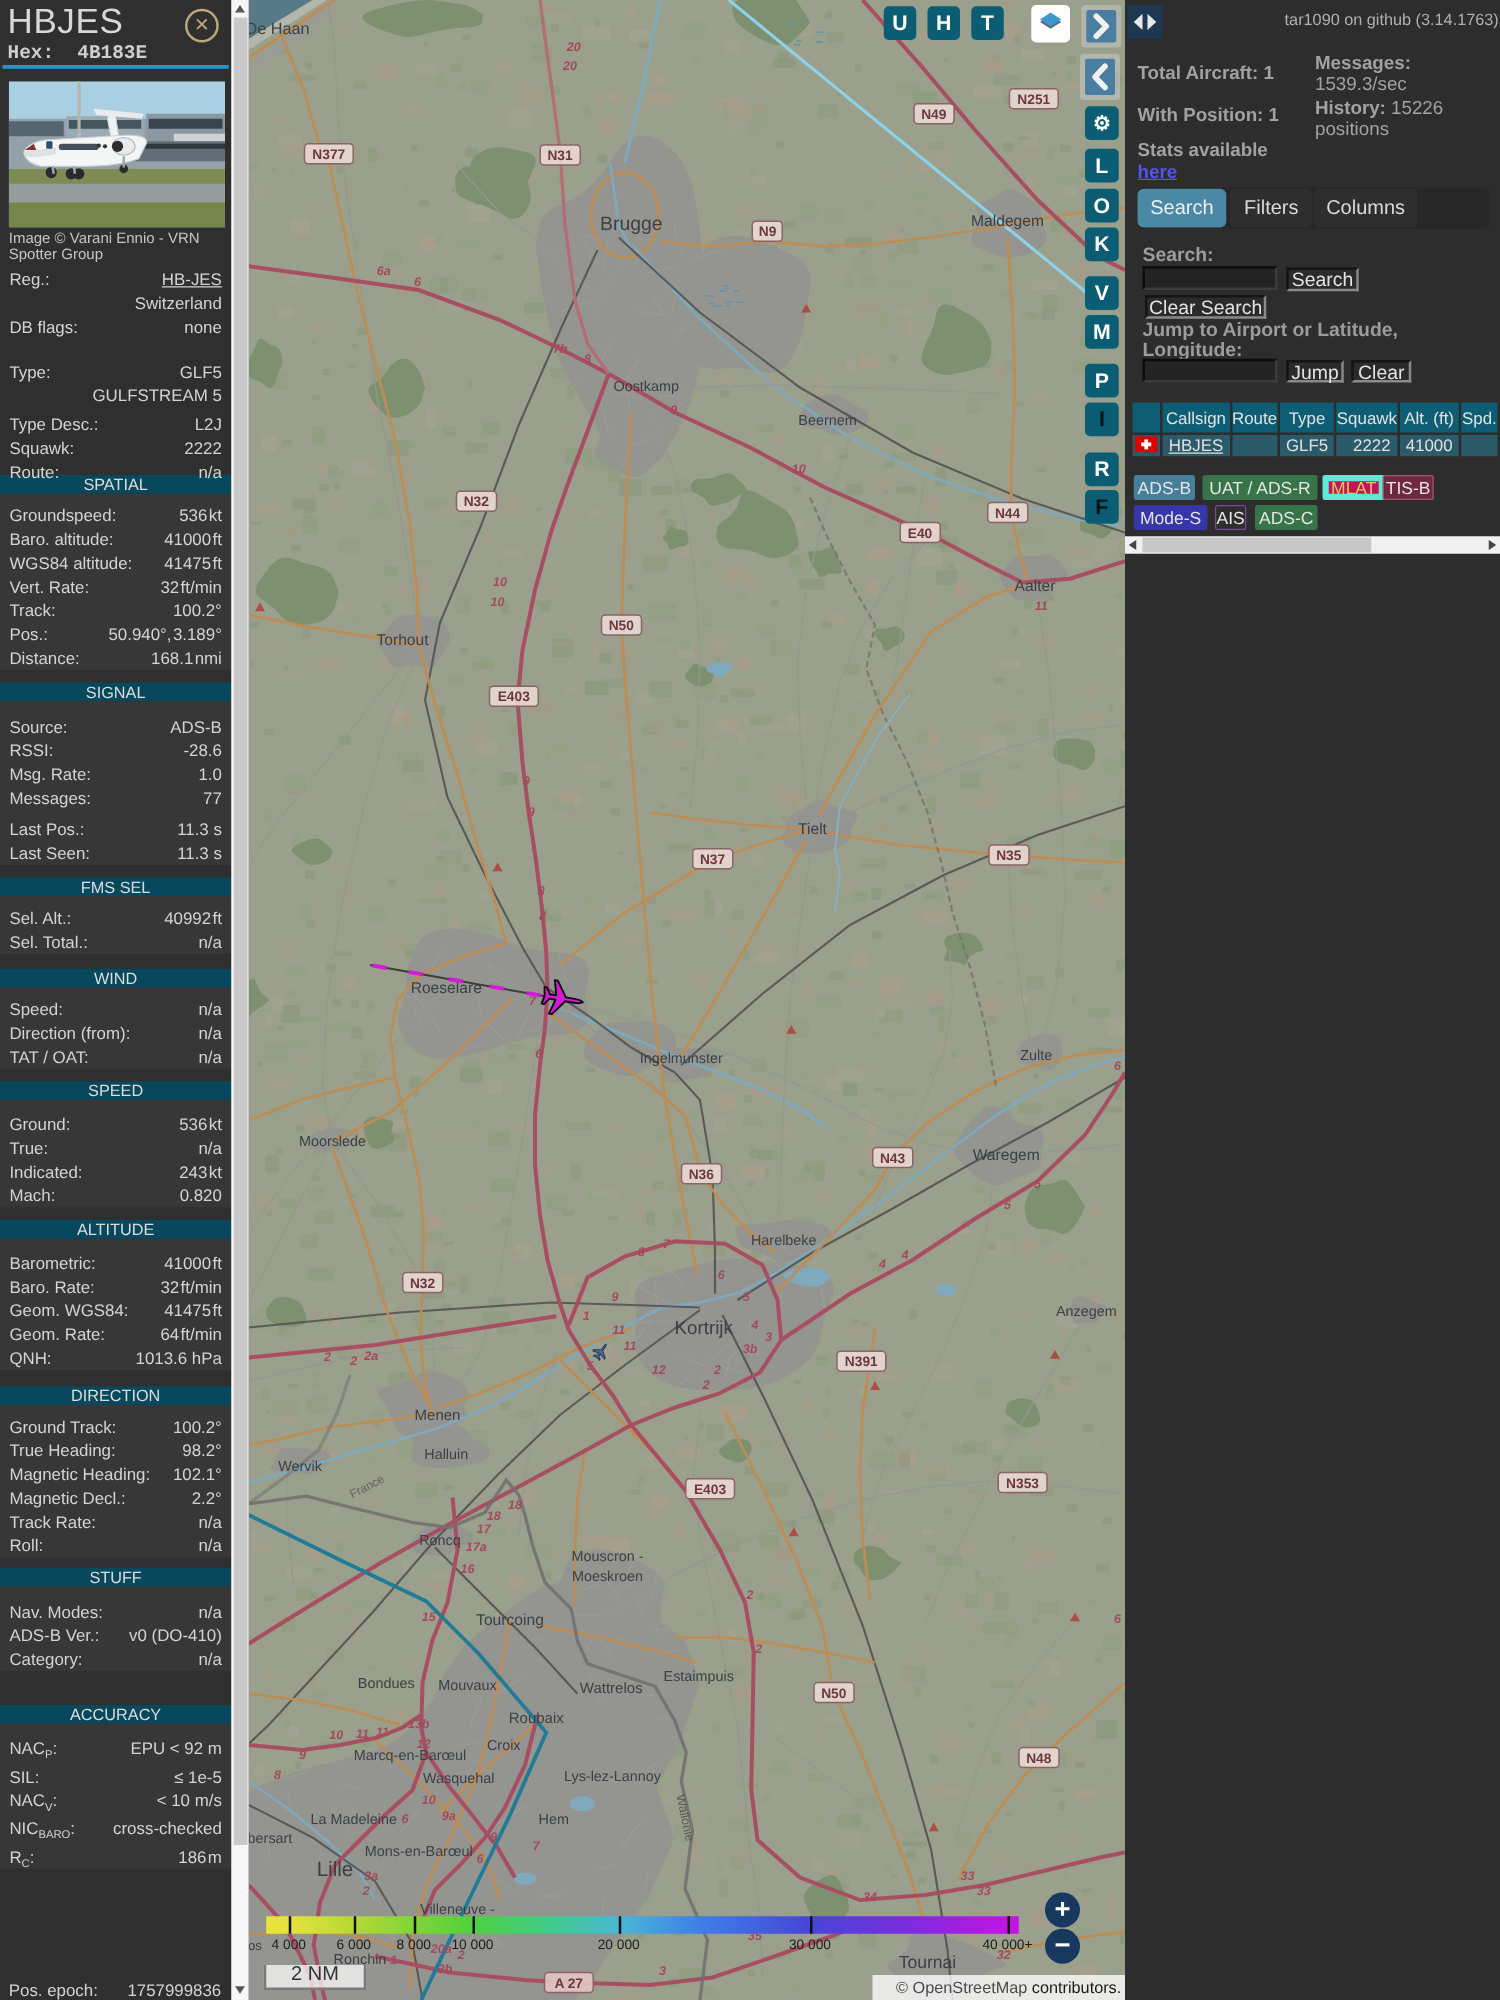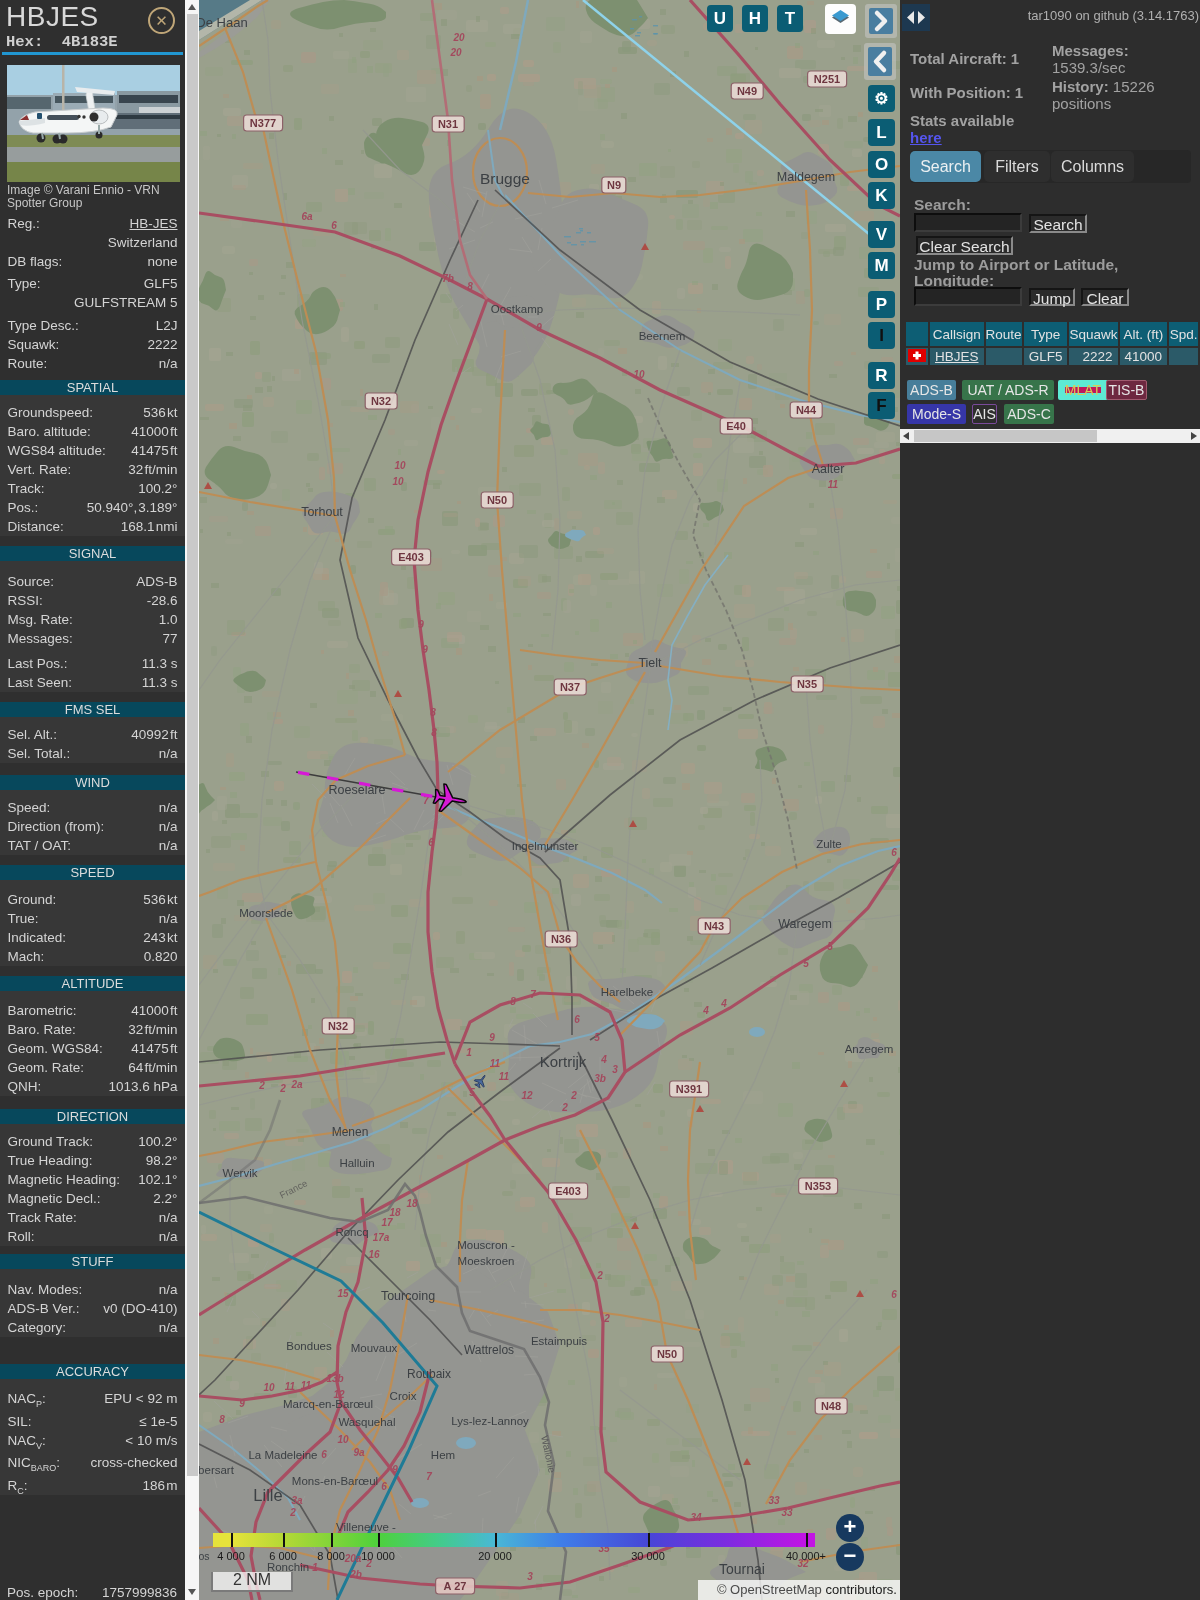--- a/index.html
+++ b/index.html
@@ -2203,21 +2203,21 @@
           <span class="v"><span style="text-decoration:underline">HB-JES</span></span>
         </div>
         <div class="kv" style="margin-top:0px">
           <span></span>
           <span class="v">Switzerland</span>
         </div>
         <div class="kv" style="margin-top:0px">
           <span>DB flags:</span>
           <span class="v">none</span>
         </div>
-        <div class="kv" style="margin-top:3px">
+        <div class="kv" style="margin-top:17px">
           <span>Type:</span>
           <span class="v">GLF5</span>
         </div>
         <div class="kv" style="margin-top:0px">
           <span></span>
           <span class="v">GULFSTREAM 5</span>
         </div>
         <div class="kv" style="margin-top:4px">
           <span>Type Desc.:</span>
           <span class="v">L2J</span>
@@ -2495,21 +2495,21 @@
             <td></td>
             <td>GLF5</td>
             <td style="text-align:right">2222</td>
             <td>41000</td>
             <td></td>
           </tr>
         </tbody>
       </table>
   <div class="badge" style="left:7px;top:380px;width:49px;background:#477e9a">ADS-B</div>
   <div class="badge" style="left:62px;top:380px;width:92px;background:#37744a">UAT / ADS-R</div>
-  <div class="badge" style="left:158px;top:380px;width:50px;background:#be185d;border:7px solid #5eead4;color:#d8cc55">MLAT</div>
+  <div class="badge" style="left:158px;top:380px;width:50px;background:#be185d;border:5px solid #5eead4;color:#d8cc55">MLAT</div>
   <div class="badge" style="left:206px;top:380px;width:41px;background:#6e2840;border:1px solid #a05a6e">TIS-B</div>
   <div class="badge" style="left:7px;top:404px;width:59px;background:#3636a8">Mode-S</div>
   <div class="badge" style="left:72px;top:404px;width:25px;background:#2d2d2d;border:1px solid #7a4a9a">AIS</div>
   <div class="badge" style="left:104px;top:404px;width:50px;background:#37744a">ADS-C</div>
   <div id="hscroll">
     <div class="harr" style="left:3px;border-right:6px solid #444"></div>
     <div id="hthumb"></div>
     <div class="harr" style="right:3px;border-left:6px solid #444"></div>
   </div>
 </div>

